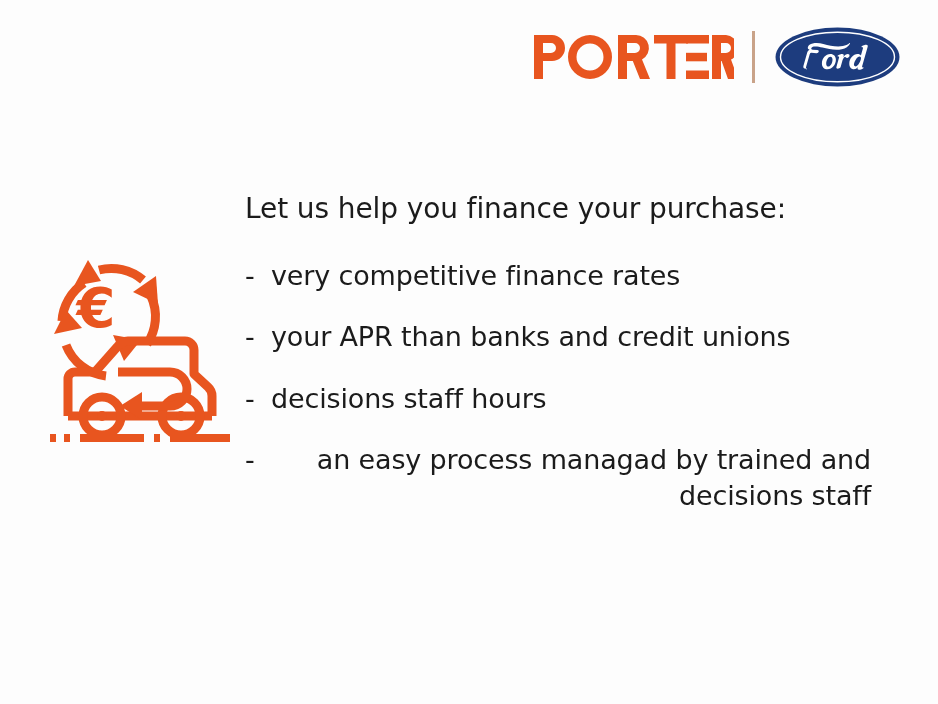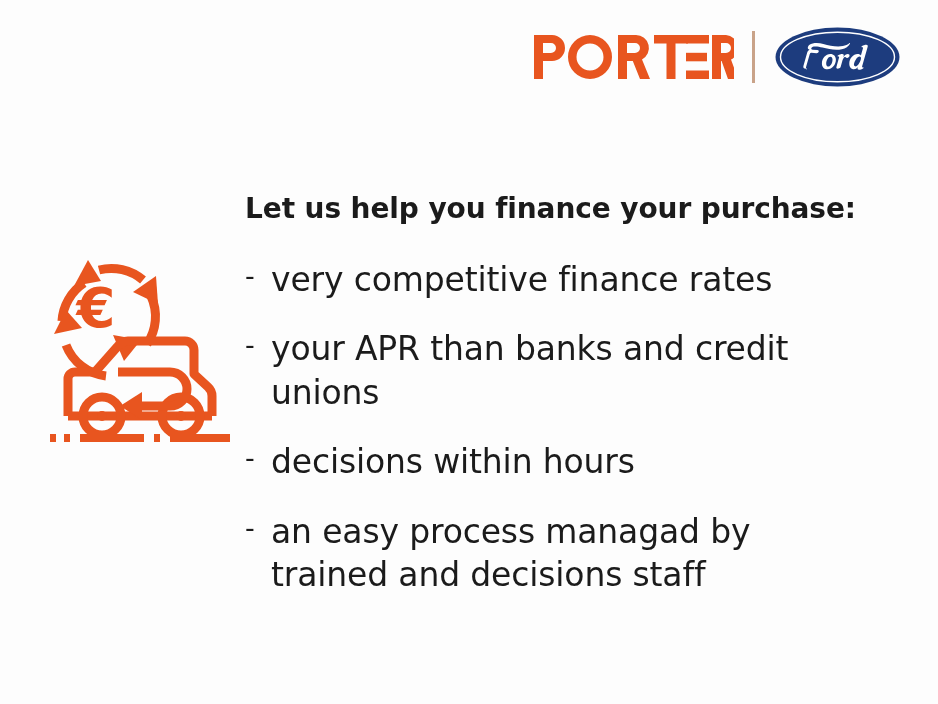--- a/index.html
+++ b/index.html
@@ -58,21 +58,21 @@
   
   .content {
     position: absolute;
     left: 245px;
     top: 192px;
     width: 640px;
   }
   .headline {
     font-family: "DejaVu Sans", sans-serif;
     font-size: 28px;
-    font-weight: 700;
+    font-weight: 400;
     color: #1b1b1b;
     letter-spacing: -0.1px;
     line-height: 1.2;
     margin: 0 0 32px 0;
     white-space: nowrap;
   }
   .bullet-list {
     list-style: none;
     margin: 0;
     padding: 0;
@@ -85,26 +85,27 @@
   .bullet-item:last-child { margin-bottom: 0; }
   .bullet-dash {
     flex: none;
     width: 26px;
     font-size: 27px;
     font-weight: 400;
     color: #1b1b1b;
     line-height: 1.32;
   }
   .bullet-text {
-    font-size: 33px;
+    font-size: 27px;
     font-weight: 400;
     color: #1b1b1b;
     line-height: 1.32;
     letter-spacing: -0.15px;
     max-width: 600px;
+    text-align: right;
   }
 </style>
 </head>
 <body>
 
 <div class="slide">
 
   <div class="logo-lockup">
 
     <div class="porter-wordmark" title="PORTER">
@@ -238,21 +239,21 @@
         <span class="bullet-text">very competitive finance rates</span>
       </li>
 
       <li class="bullet-item">
         <span class="bullet-dash">-</span>
         <span class="bullet-text">your APR than banks and credit unions</span>
       </li>
 
       <li class="bullet-item">
         <span class="bullet-dash">-</span>
-        <span class="bullet-text">decisions within hours</span>
+        <span class="bullet-text">decisions staff hours</span>
       </li>
 
       <li class="bullet-item">
         <span class="bullet-dash">-</span>
         <span class="bullet-text">an easy process managad by trained and decisions staff</span>
       </li>
 
     </ul>
   </div>
 

